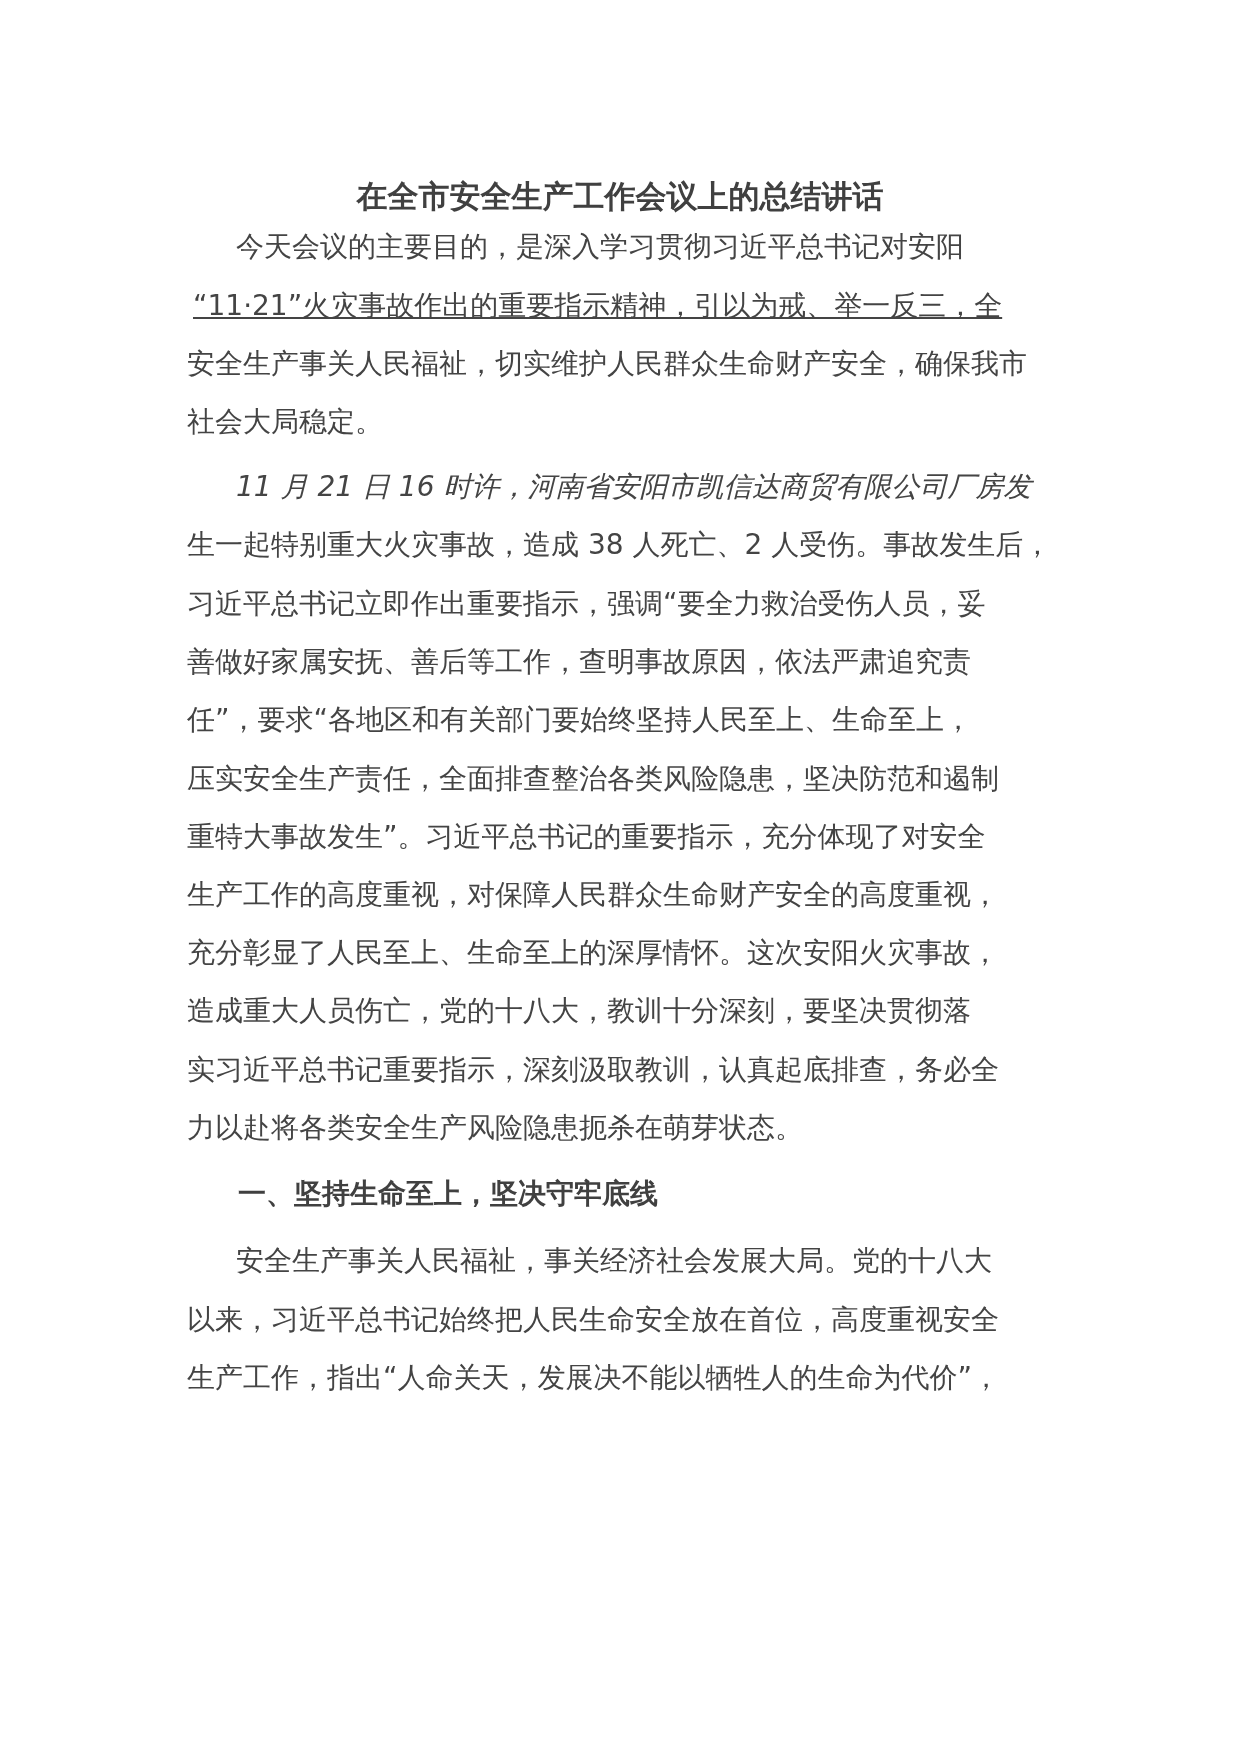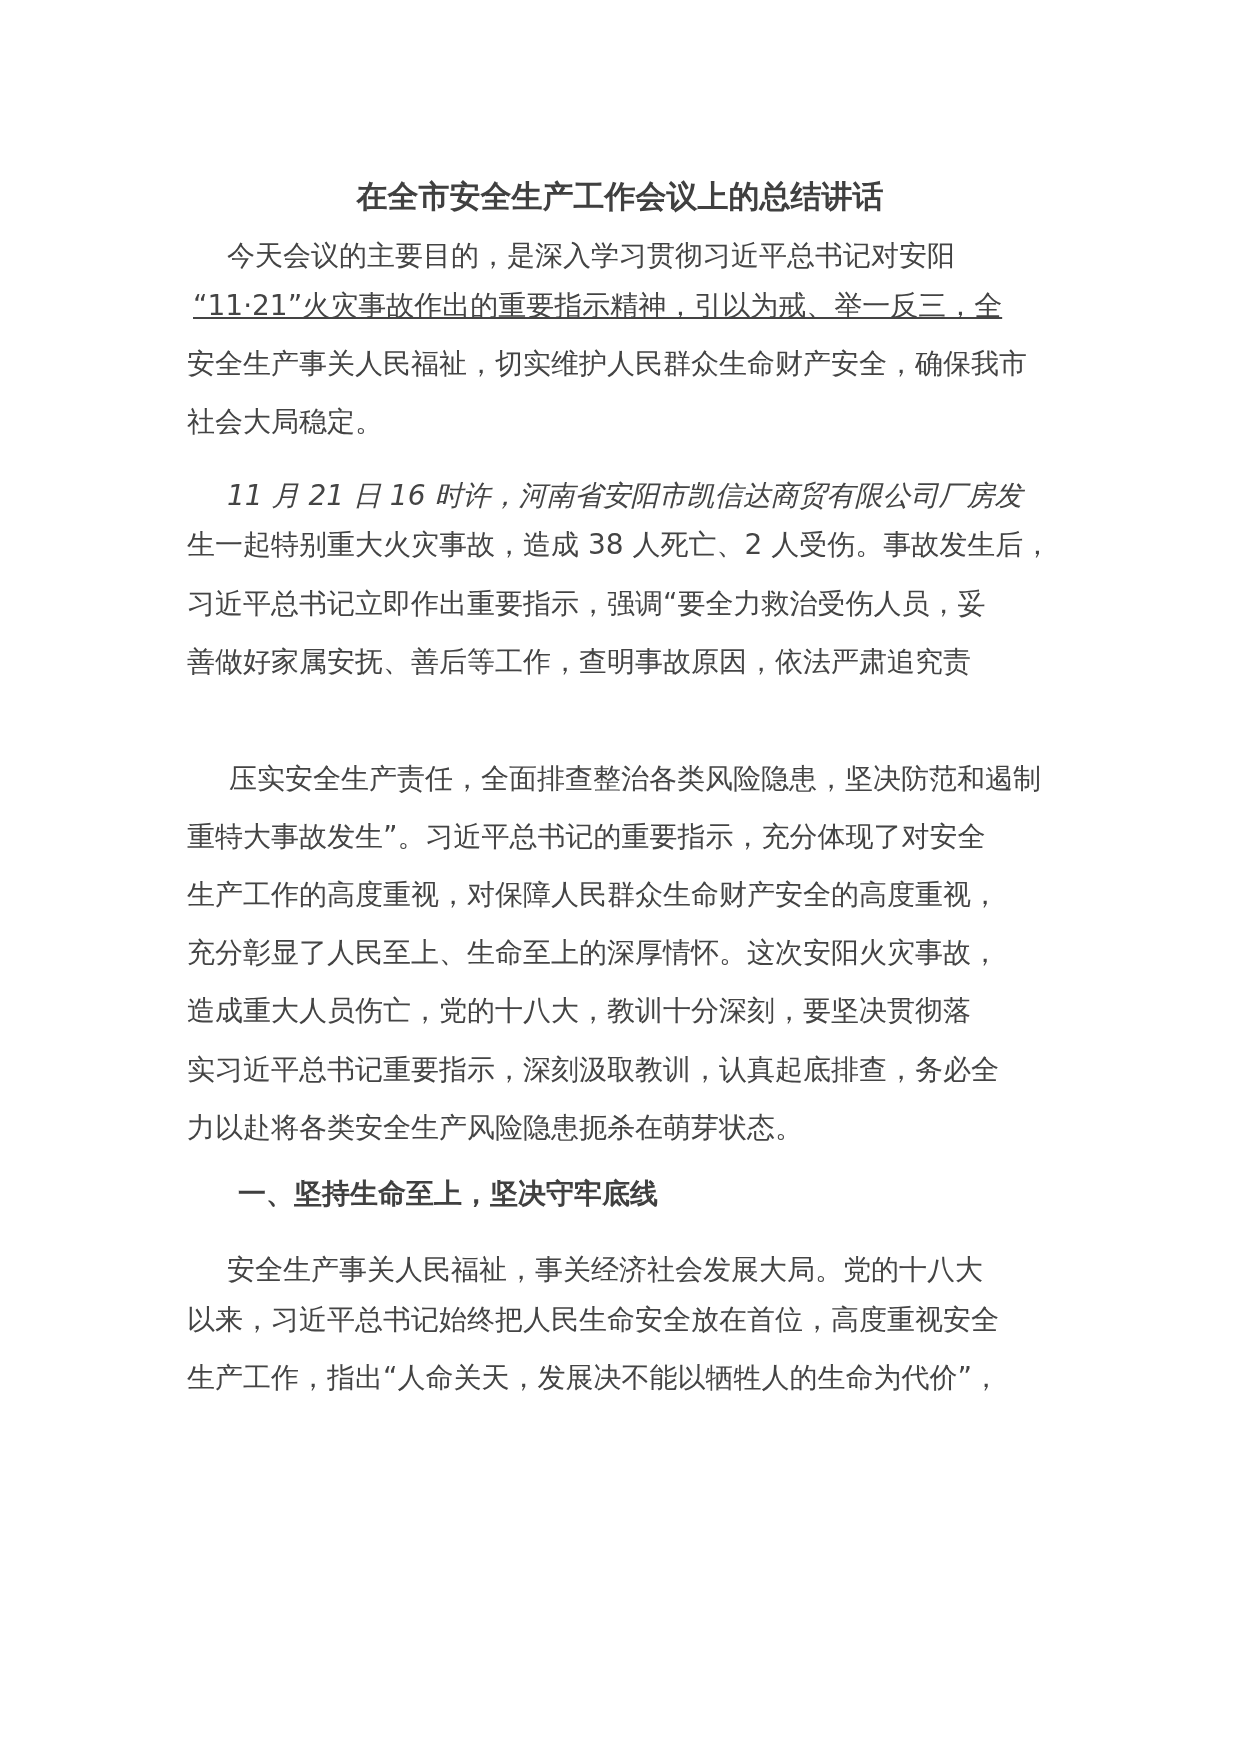--- a/index.html
+++ b/index.html
@@ -34,21 +34,21 @@
       line-height: 40px;
     }
     .line {
       position: absolute;
       left: 187px;
       font-size: 28px;
       line-height: 40px;
       white-space: nowrap;
       color: #444444;
     }
-    .line.indent { left: 227px; margin-top: 9px; }
+    .line.indent { left: 236px; }
     .line.quote-start { left: 193px; }
     .heading {
       position: absolute;
       left: 238px;
       font-size: 28px;
       line-height: 40px;
       font-weight: bold;
       color: #404040;
       white-space: nowrap;
     }
@@ -62,21 +62,22 @@
 
   <div class="line indent" style="top:227px;">今天会议的主要目的，是深入学习贯彻习近平总书记对安阳</div>
   <div class="line quote-start" style="top:286px;text-decoration:underline;">“11·21”火灾事故作出的重要指示精神，引以为戒、举一反三，全</div>
   <div class="line" style="top:344px;">安全生产事关人民福祉，切实维护人民群众生命财产安全，确保我市</div>
   <div class="line" style="top:402px;">社会大局稳定。</div>
 
   <div class="line indent" style="top:467px;font-style:italic;">11 月 21 日 16 时许，河南省安阳市凯信达商贸有限公司厂房发</div>
   <div class="line" style="top:525px;">生一起特别重大火灾事故，造成 38 人死亡、2 人受伤。事故发生后，</div>
   <div class="line" style="top:584px;">习近平总书记立即作出重要指示，强调“要全力救治受伤人员，妥</div>
   <div class="line" style="top:642px;">善做好家属安抚、善后等工作，查明事故原因，依法严肃追究责</div>
-  <div class="line" style="top:759px;margin-left:42px;">压实安全生产责任，全面排查整治各类风险隐患，坚决防范和遏制</div>
+  <div class="line" style="top:700px;">任”，要求“各地区和有关部门要始终坚持人民至上、生命至上，</div>
+  <div class="line" style="top:759px;">压实安全生产责任，全面排查整治各类风险隐患，坚决防范和遏制</div>
   <div class="line" style="top:817px;">重特大事故发生”。习近平总书记的重要指示，充分体现了对安全</div>
   <div class="line" style="top:875px;">生产工作的高度重视，对保障人民群众生命财产安全的高度重视，</div>
   <div class="line" style="top:933px;">充分彰显了人民至上、生命至上的深厚情怀。这次安阳火灾事故，</div>
   <div class="line" style="top:991px;">造成重大人员伤亡，党的十八大，教训十分深刻，要坚决贯彻落</div>
   <div class="line" style="top:1050px;">实习近平总书记重要指示，深刻汲取教训，认真起底排查，务必全</div>
   <div class="line" style="top:1108px;">力以赴将各类安全生产风险隐患扼杀在萌芽状态。</div>
 
   <div class="heading" style="top:1174px;">一、坚持生命至上，坚决守牢底线</div>
 
   <div class="line indent" style="top:1241px;">安全生产事关人民福祉，事关经济社会发展大局。党的十八大</div>

